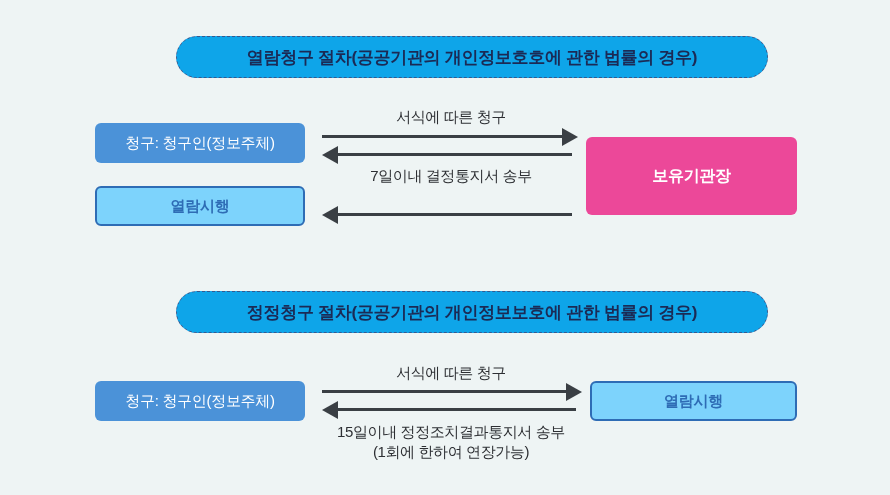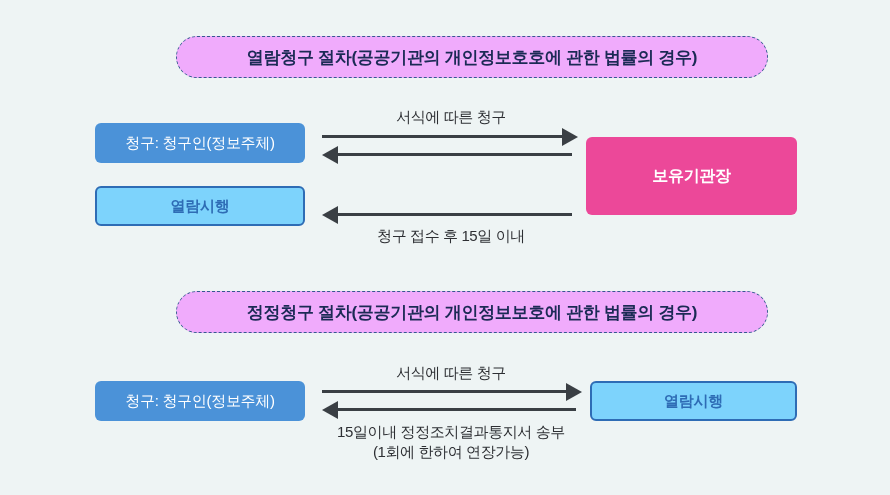--- a/index.html
+++ b/index.html
@@ -11,21 +11,21 @@
     overflow:hidden;
   }
   .stage { position:absolute; inset:0; width:890px; height:495px; }
 
   
   .title-pill {
     position:absolute;
     left:176px; width:592px; height:42px;
     border:1.5px dashed #35598f;
     border-radius:21px;
-    background:#f0abfc;
+    background:#0ea5e9;
     display:flex; align-items:center; justify-content:center;
     font-size:17px; font-weight:bold; color:#1b2a55;
     letter-spacing:-0.3px;
   }
   .pill-1 { top:36px; }
   .pill-2 { top:291px; }
 
   
   .box {
     position:absolute;
@@ -95,25 +95,25 @@
   <div class="box box-navy s1-holder">보유기관장</div>
 
   <div class="arrow-label s1-l1">서식에 따른 청구</div>
   <div class="arrow-line s1-a1">
     <span class="head head-right"></span>
   </div>
 
   <div class="arrow-line s1-a2">
     <span class="head head-left"></span>
   </div>
+  <div class="arrow-label s1-l2">7일이내 결정통지서 송부</div>
 
   <div class="arrow-line s1-a3">
     <span class="head head-left"></span>
   </div>
-  <div class="arrow-label s1-l3">청구 접수 후 15일 이내</div>
 
   <div class="title-pill pill-2">정정청구 절차(공공기관의 개인정보보호에 관한 법률의 경우)</div>
 
   <div class="box box-blue s2-requester">청구: 청구인(정보주체)</div>
 
   <div class="box box-white s2-execute">열람시행</div>
 
   <div class="arrow-label s2-l1">서식에 따른 청구</div>
   <div class="arrow-line s2-a1">
     <span class="head head-right"></span>

